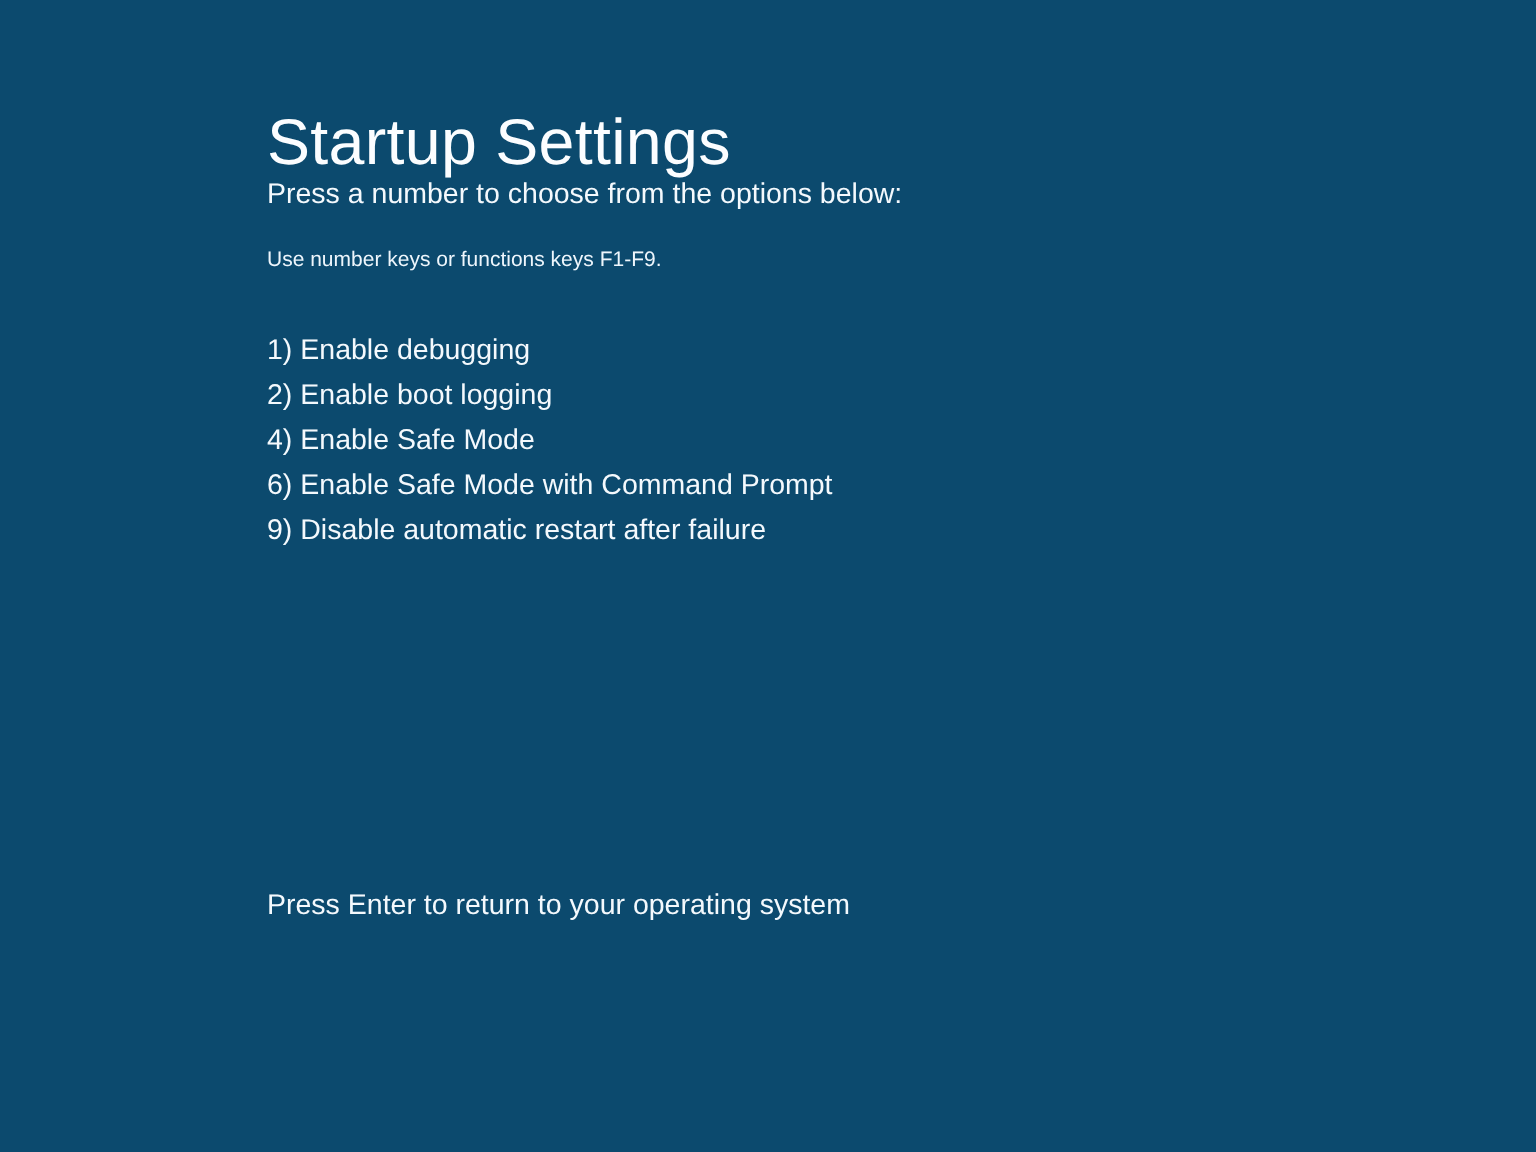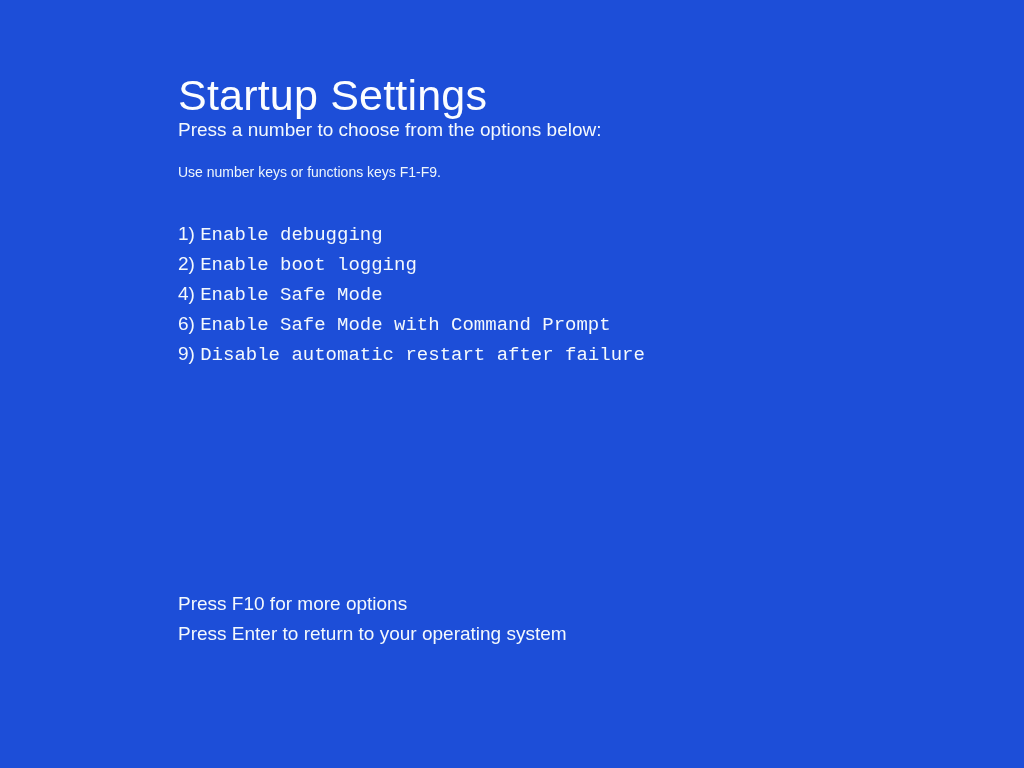--- a/index.html
+++ b/index.html
@@ -13,21 +13,21 @@
     background: #1f6ab4;
     font-family: "Liberation Sans", sans-serif;
     color: #ffffff;
     -webkit-font-smoothing: antialiased;
   }
 
   .screen {
     position: relative;
     width: 1024px;
     height: 768px;
-    background: #1d4ed8;
+    background: #0c4a6e;
     box-sizing: border-box;
   }
 
   .content {
     position: absolute;
     left: 178px;
     top: 0;
     width: 820px;
   }
 
@@ -83,21 +83,20 @@
     color: #f4f9fd;
     white-space: nowrap;
   }
 
   .option-number {
     display: inline;
   }
 
   .option-label {
     display: inline;
-    font-family: Liberation Mono, monospace;
   }
 
   .footer-block {
     position: absolute;
     left: 0;
     top: 589px;
   }
 
   .footer-line {
     font-size: 19px;
@@ -137,18 +136,17 @@
         <span class="option-number">6)</span>
         <span class="option-label">Enable Safe Mode with Command Prompt</span>
       </li>
       <li class="option-item">
         <span class="option-number">9)</span>
         <span class="option-label">Disable automatic restart after failure</span>
       </li>
     </ul>
 
     <div class="footer-block">
-      <div class="footer-line">Press F10 for more options</div>
       <div class="footer-line">Press Enter to return to your operating system</div>
     </div>
 
   </div>
 </div>
 
 </body></html>

